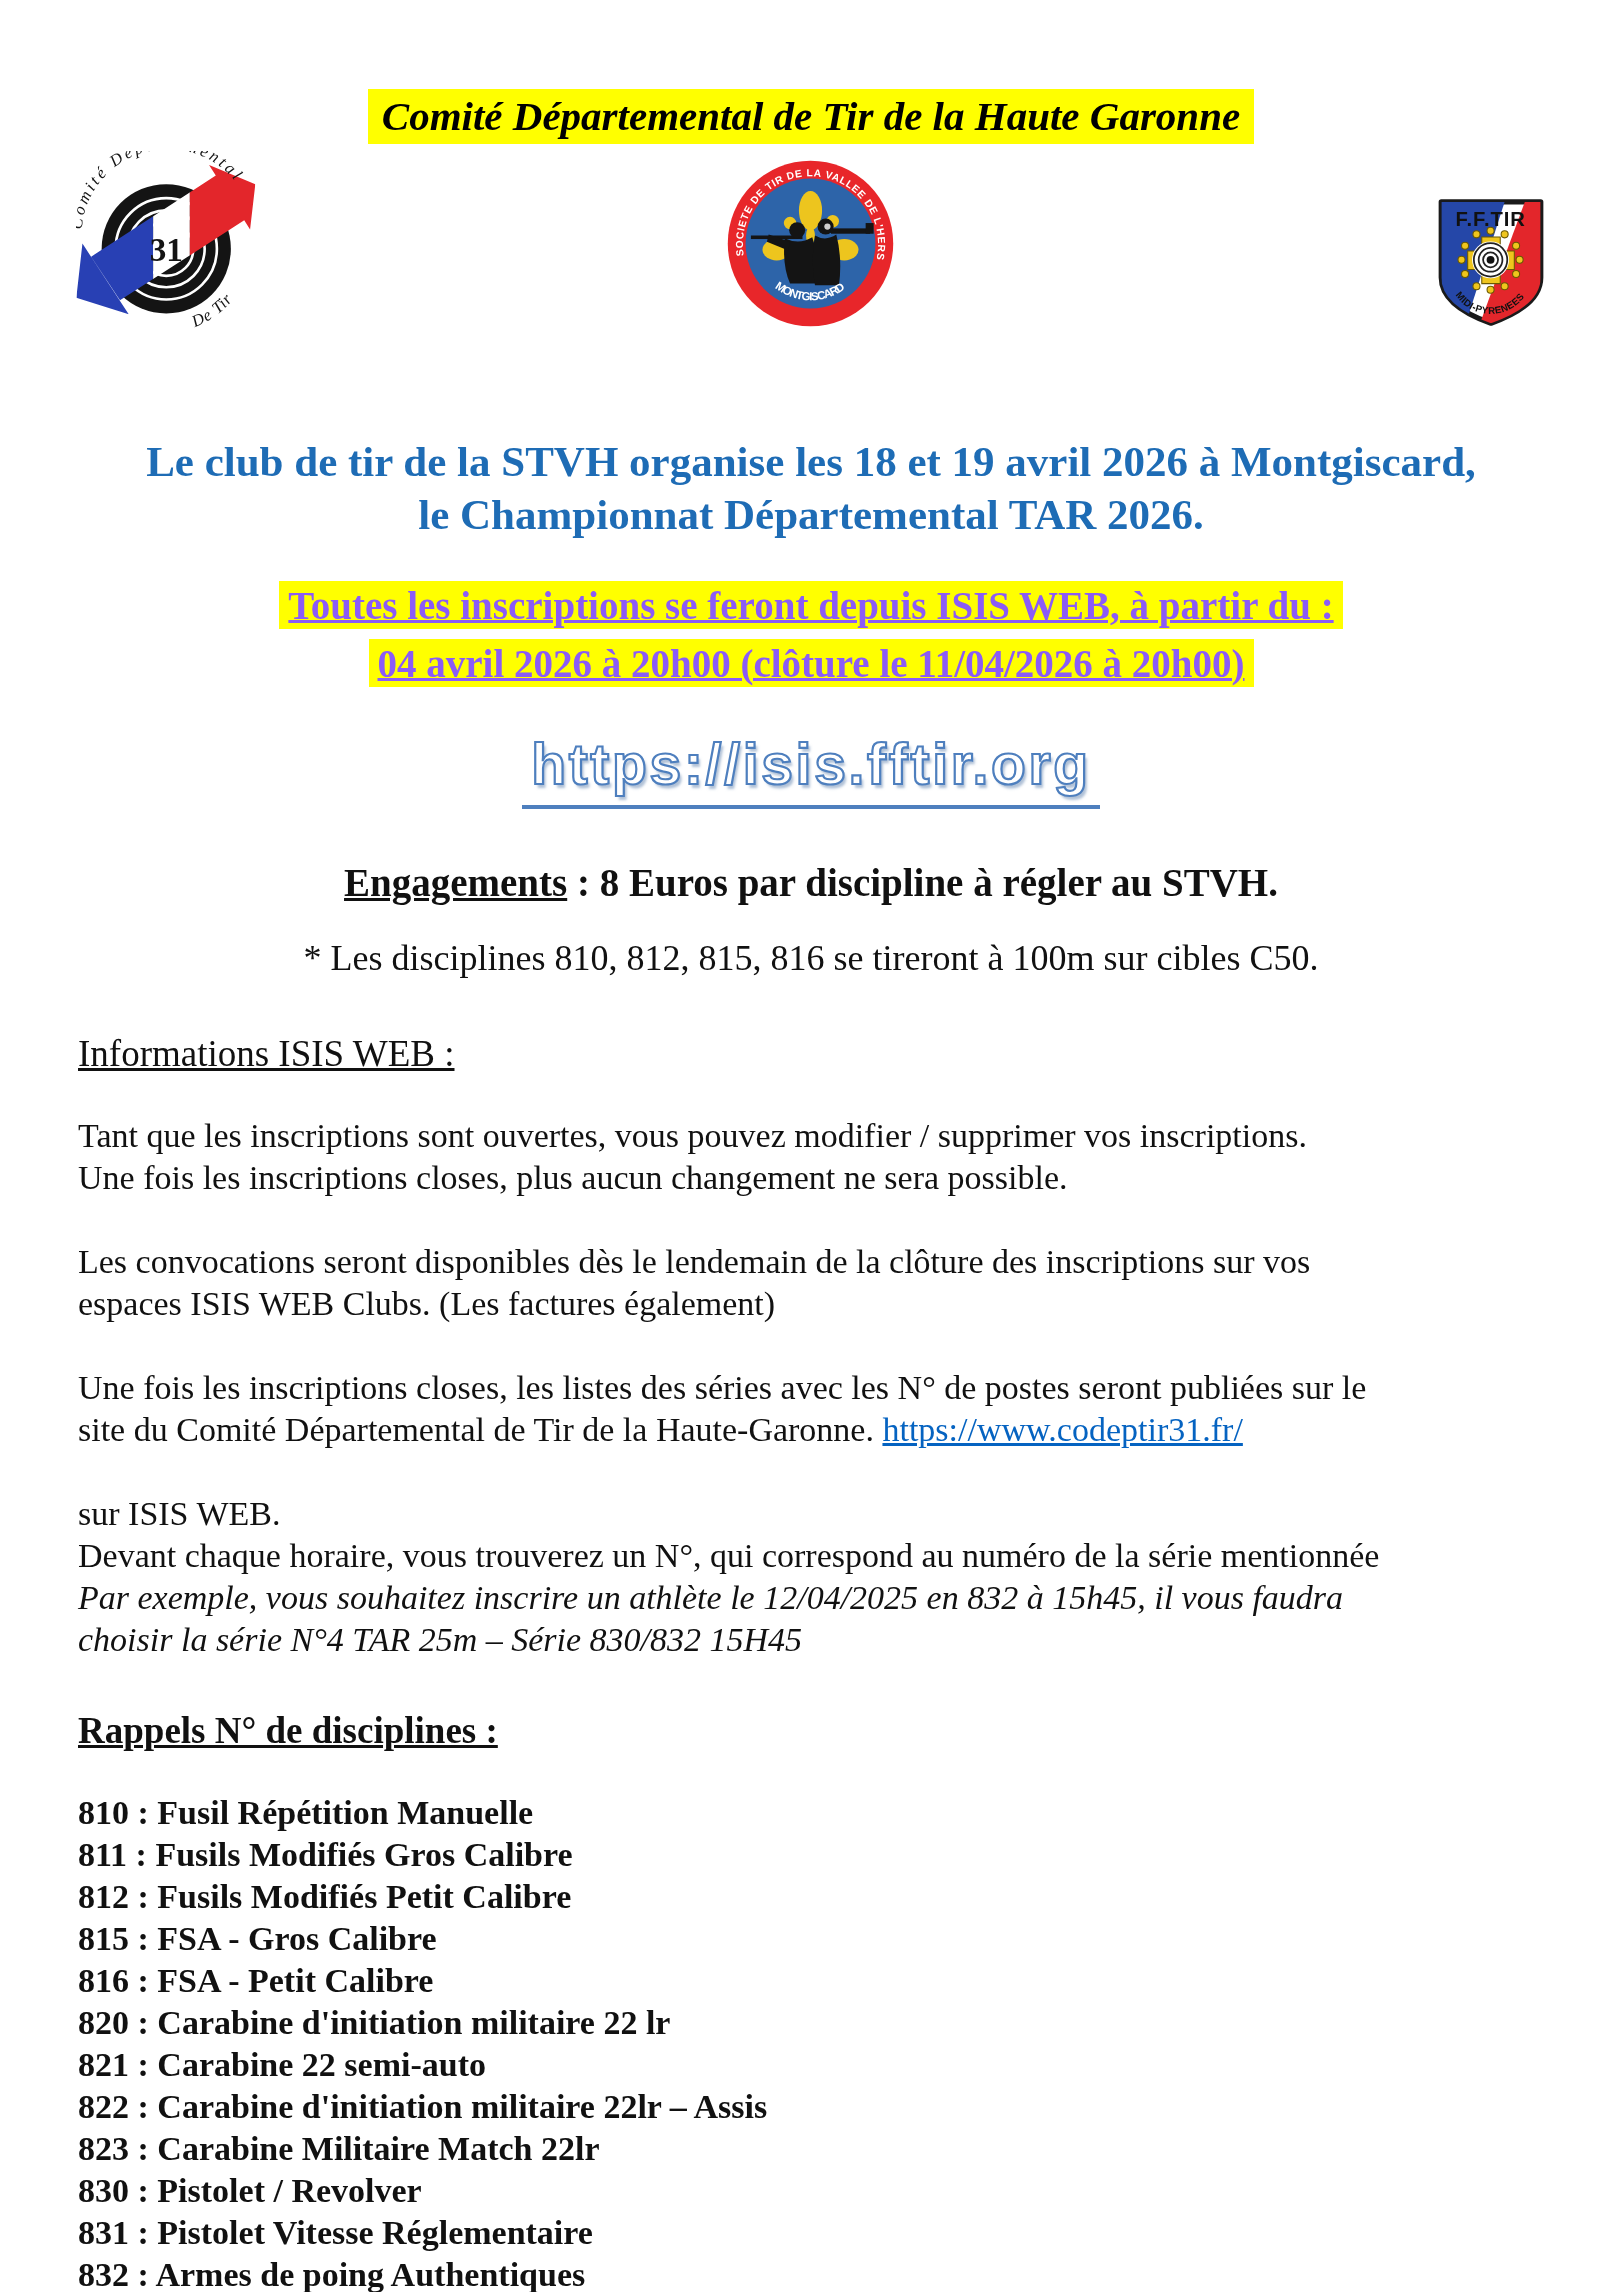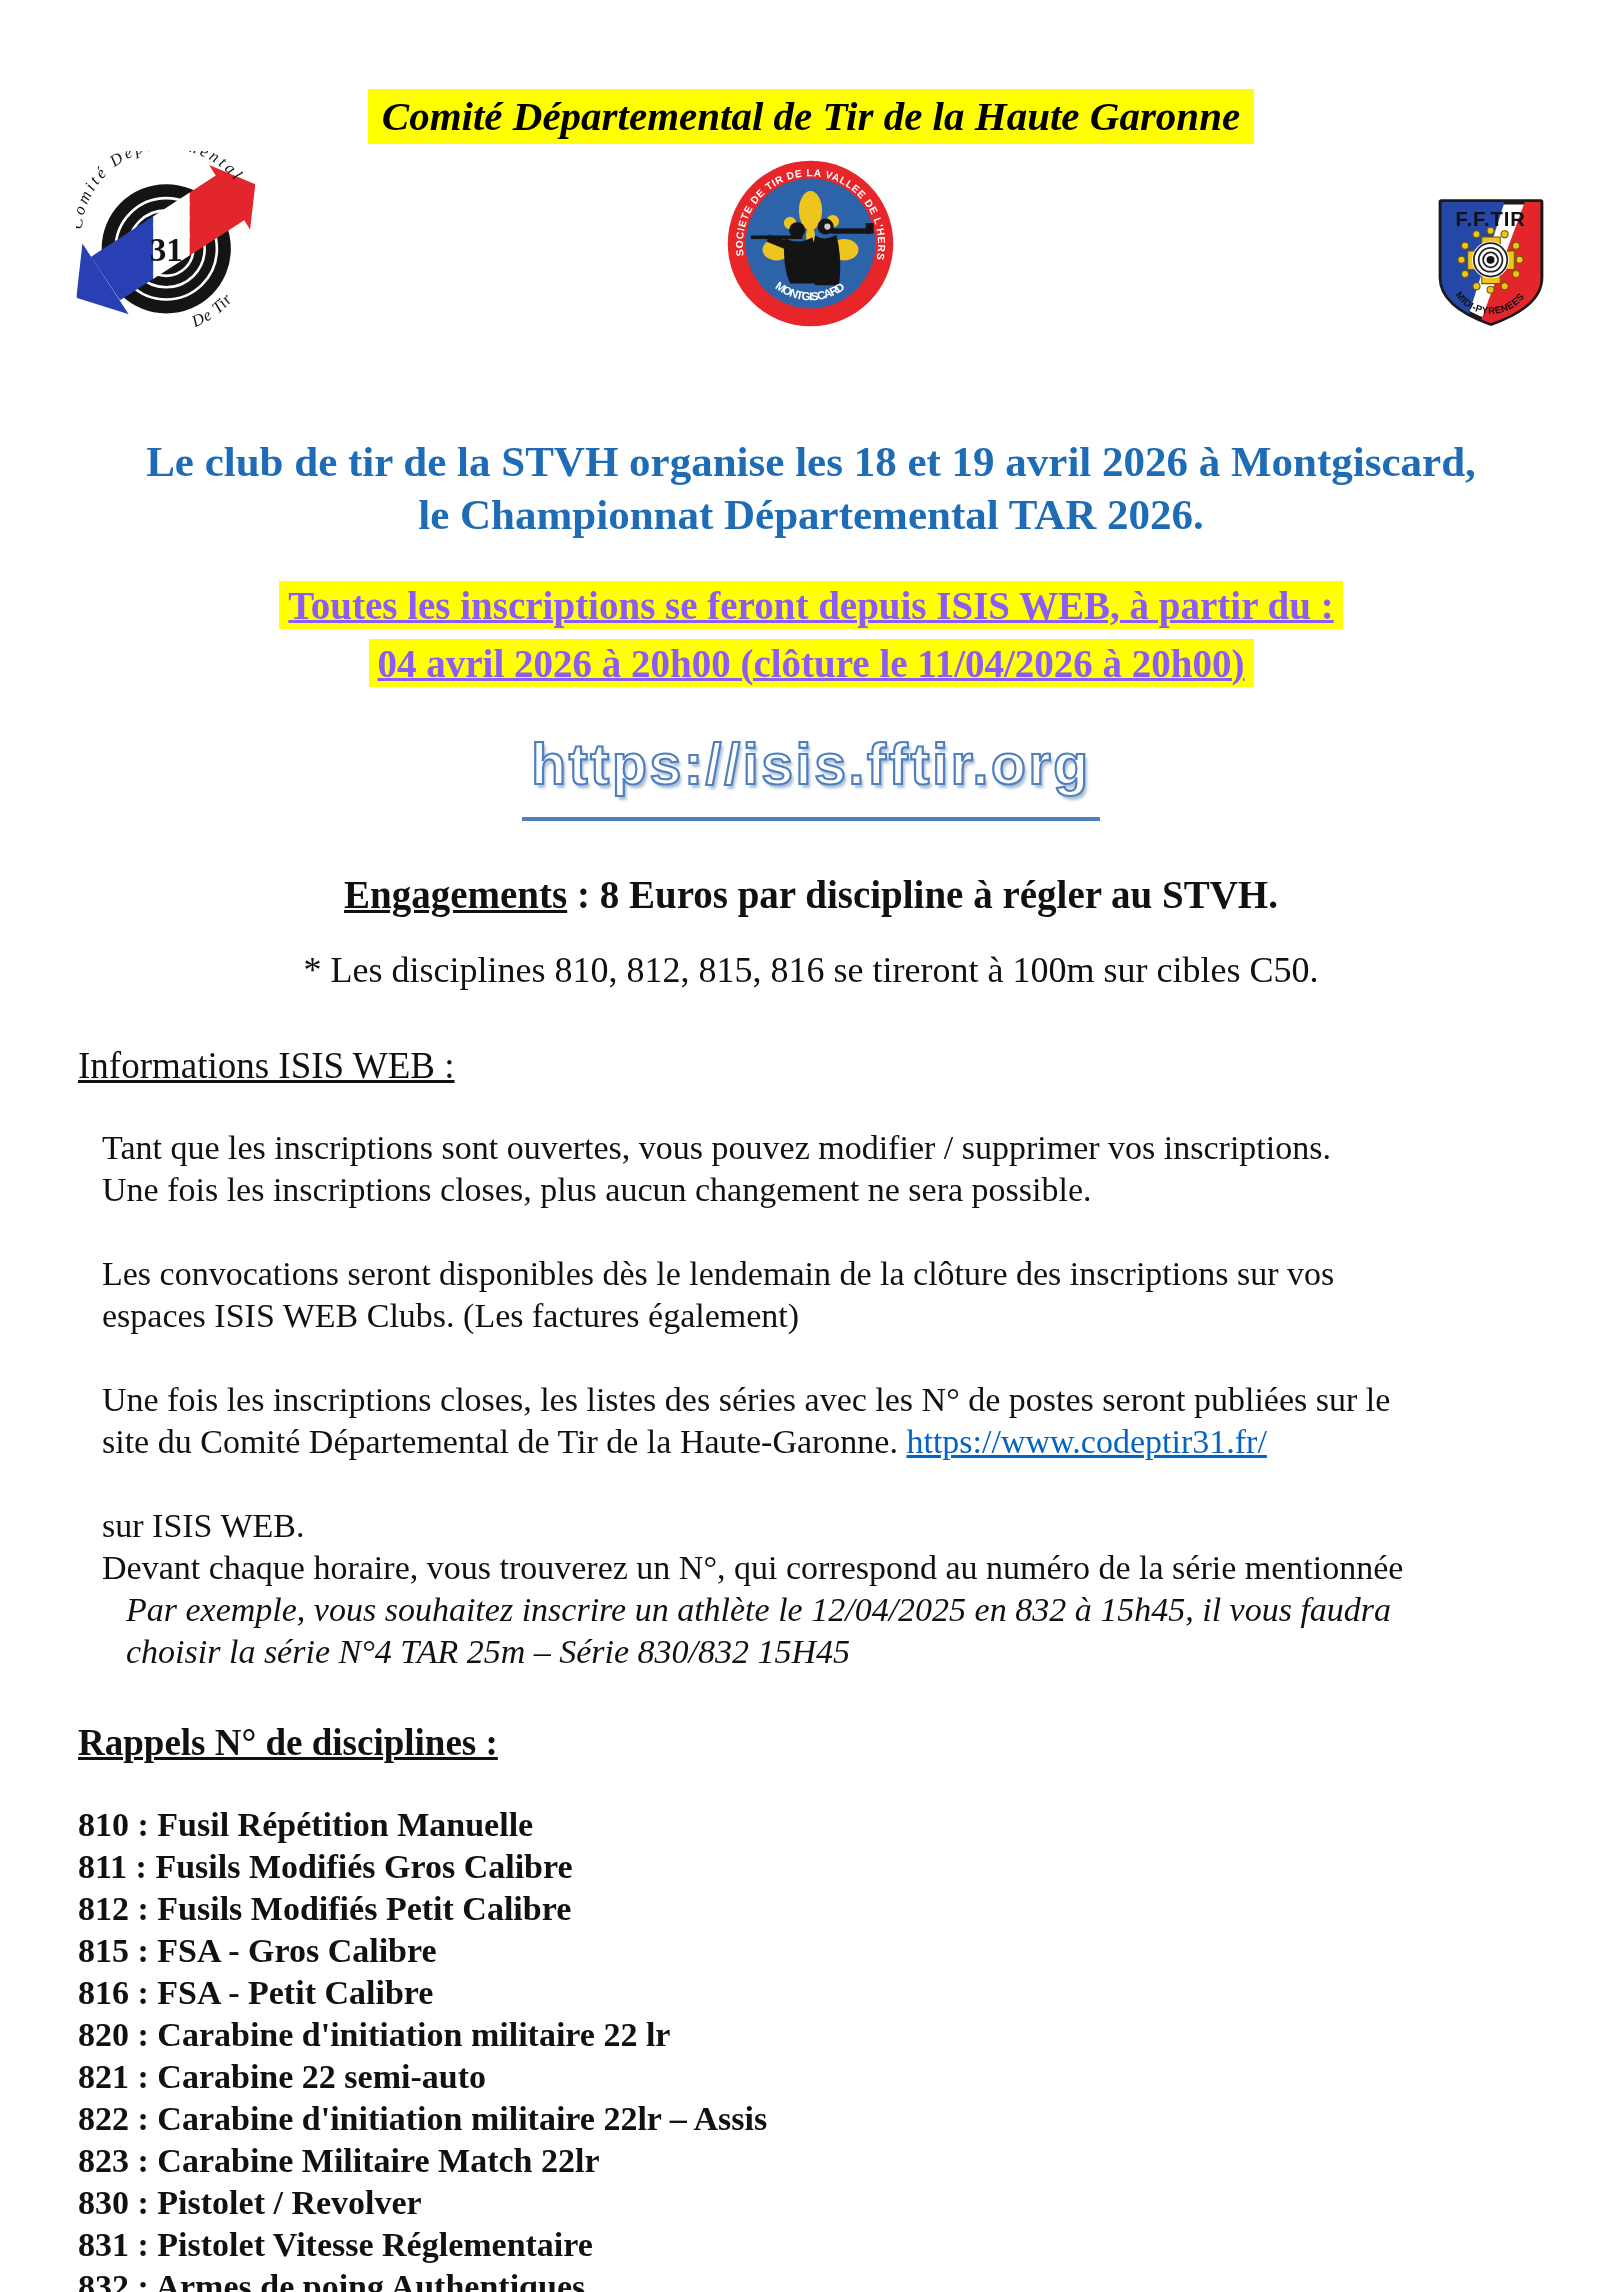--- a/index.html
+++ b/index.html
@@ -39,36 +39,36 @@
     display:inline;background:#FFFF00;color:#8b5cf6;font-weight:bold;font-size:39px;
     text-decoration:underline;text-decoration-thickness:2.7px;padding:2.7px 9px;white-space:nowrap;
   }
 
   .wordart-row{margin-top:30px;}
   .wordart{
     display:inline-block;
     font-family:"Liberation Sans", sans-serif;font-weight:bold;font-size:57px;line-height:77px;
     color:#ffffff;-webkit-text-stroke:2.2px #4E7FBE;letter-spacing:2.7px;
     text-shadow:2.7px 3.6px 2.7px rgba(110,140,180,0.55);
-    border-bottom:4.5px solid #4E7FBE;padding:0 9px 14px;white-space:nowrap;
+    border-bottom:4.5px solid #4E7FBE;padding:0 9px 2px;white-space:nowrap;
   }
 
   .fees{margin-top:50px;font-size:39px;line-height:48px;font-weight:bold;white-space:nowrap;}
   .fees .u{text-decoration:underline;text-decoration-thickness:2.7px;}
 
   .note100{margin-top:30px;font-size:36px;line-height:43px;white-space:nowrap;}
 
   .lmargin{margin-left:78px;margin-right:36px;}
   .sec-heading{
     margin-top:52px;font-size:37px;line-height:43px;font-weight:normal;
     text-decoration:underline;text-decoration-thickness:2.7px;white-space:nowrap;
   }
   .para{margin-top:42px;font-size:34px;line-height:42px;}
   .para.first{margin-top:40px;}
-  .para div{white-space:nowrap;margin-left:24px;}
+  .para div{white-space:nowrap;}
   .example div{font-style:italic;white-space:nowrap;}
   a.doc-link{color:#0563C1;text-decoration:underline;cursor:pointer;}
 
   .rappels-heading{
     margin-top:48px;font-size:37px;line-height:43px;font-weight:bold;
     text-decoration:underline;text-decoration-thickness:2.7px;white-space:nowrap;
   }
   .disc-list{margin-top:40px;font-size:34px;line-height:42px;font-weight:bold;}
   .disc-list div{white-space:nowrap;}
 </style>

